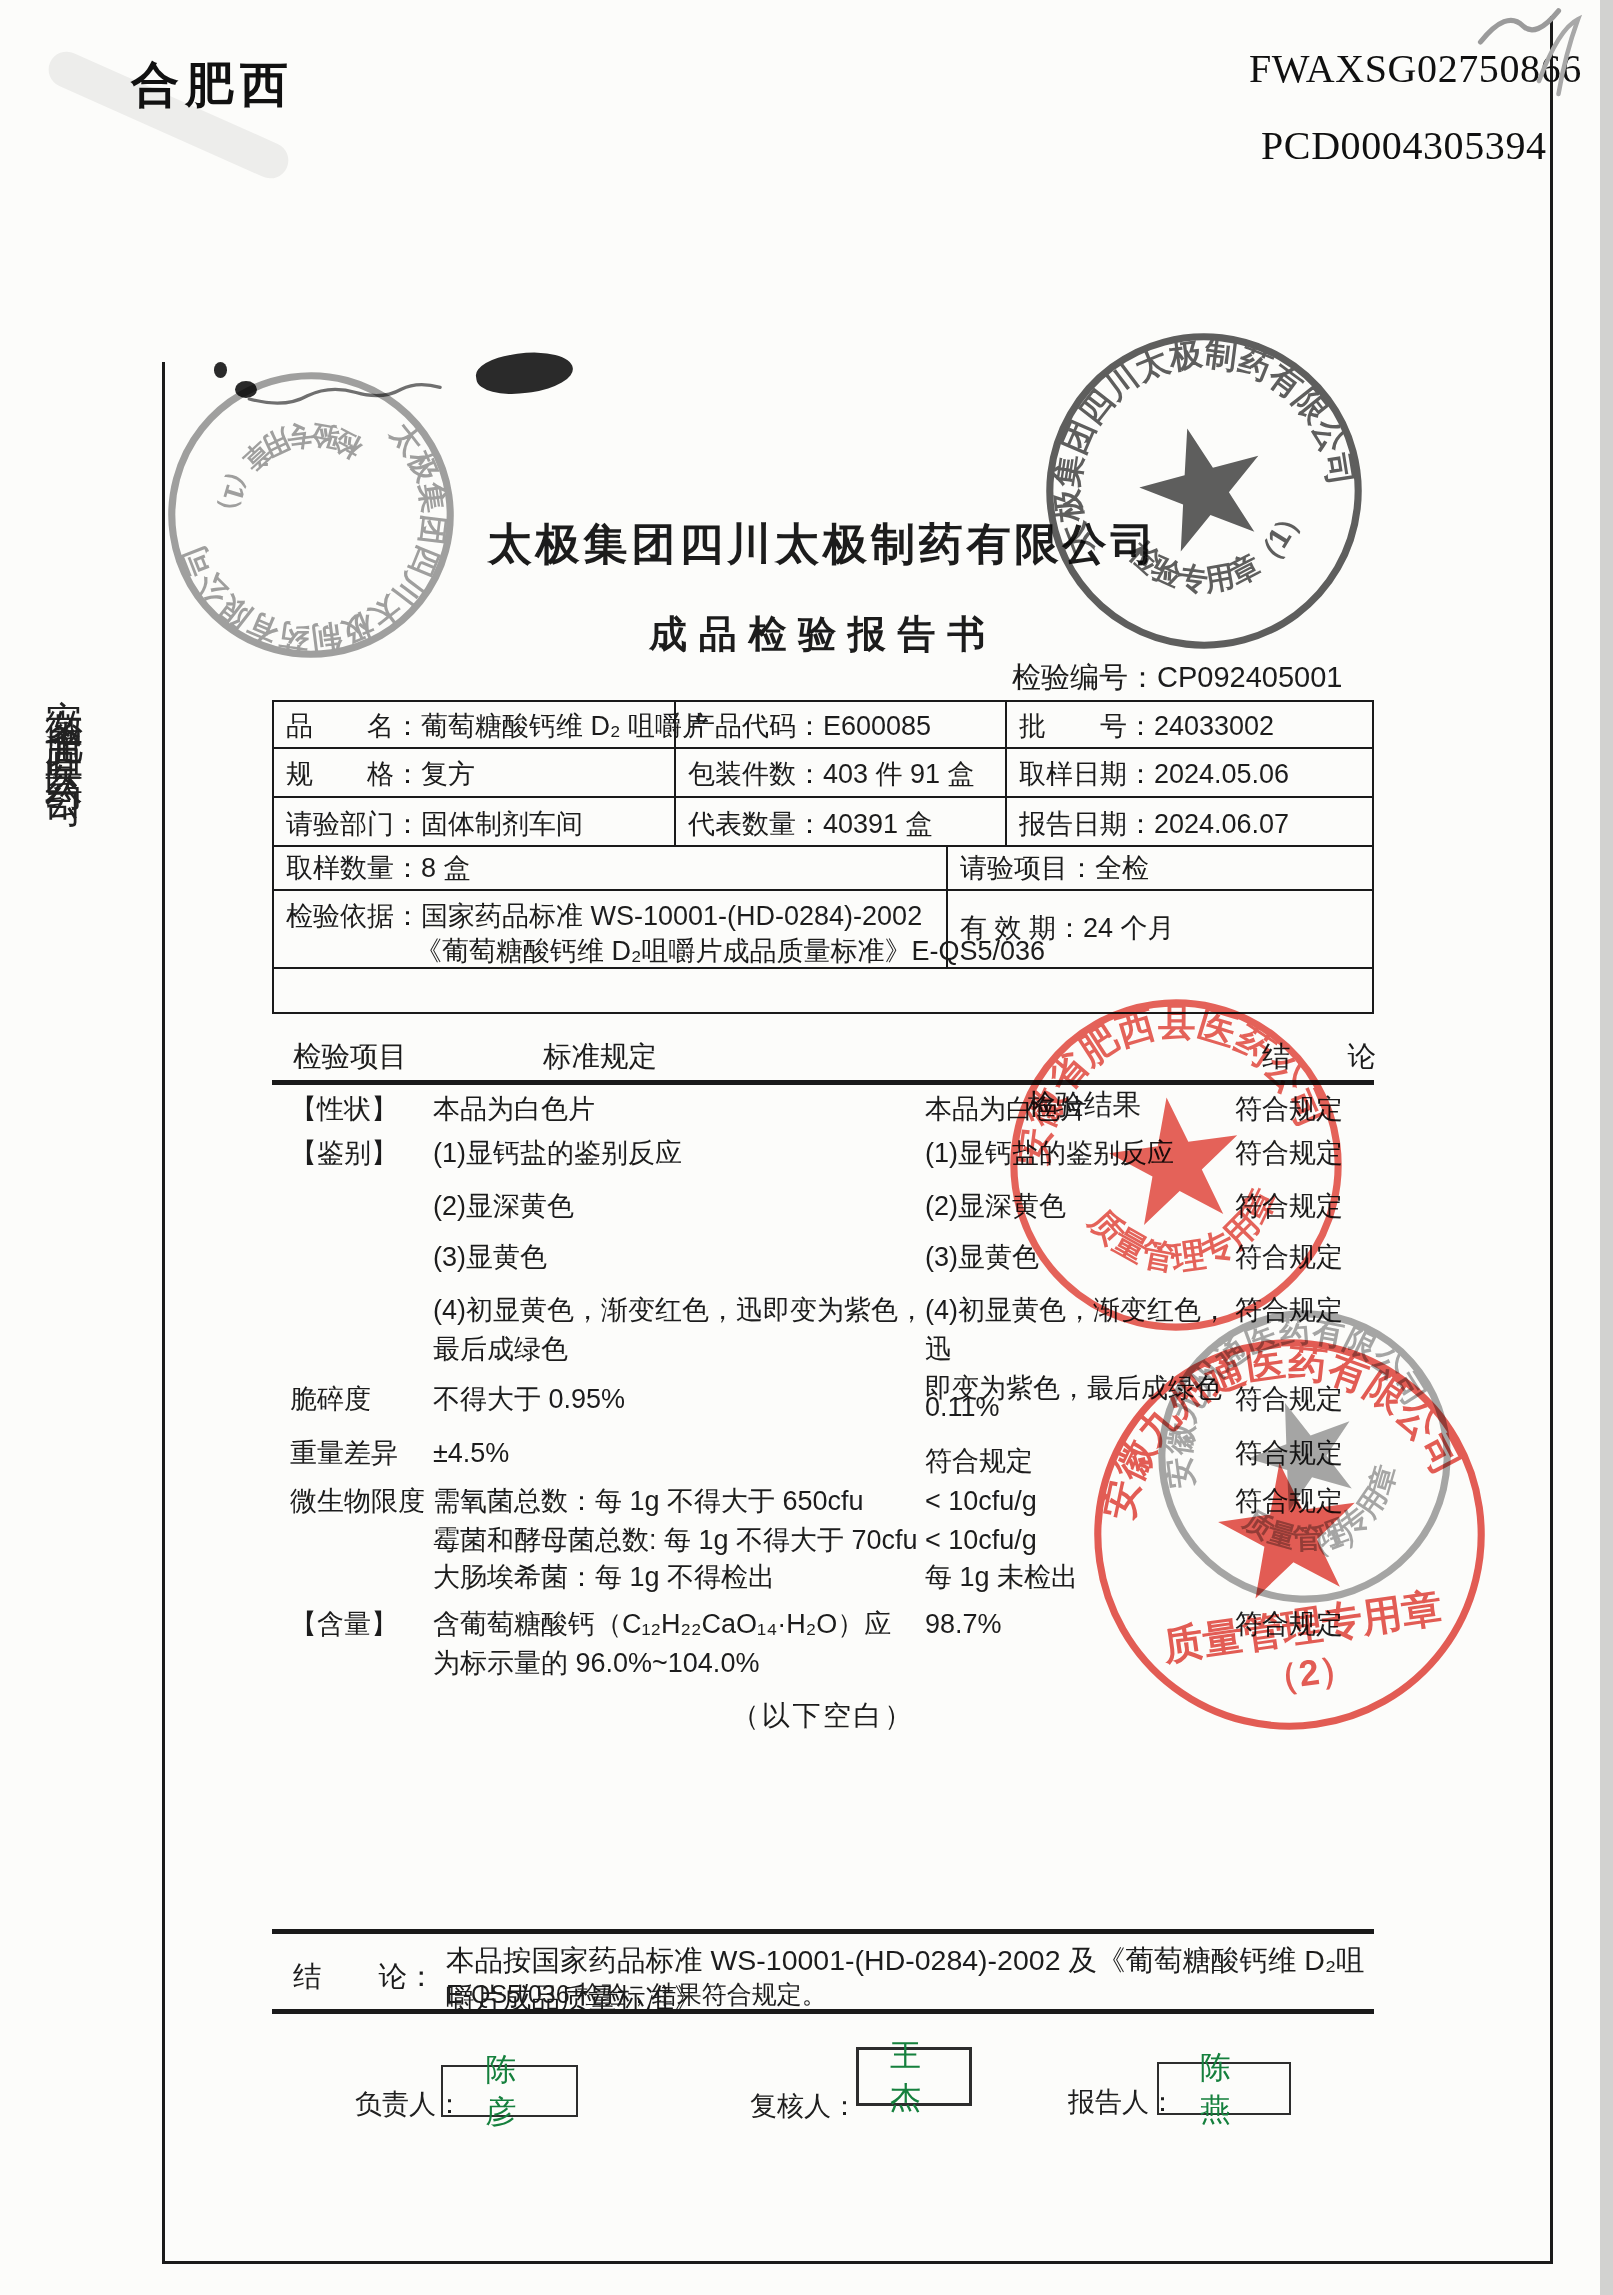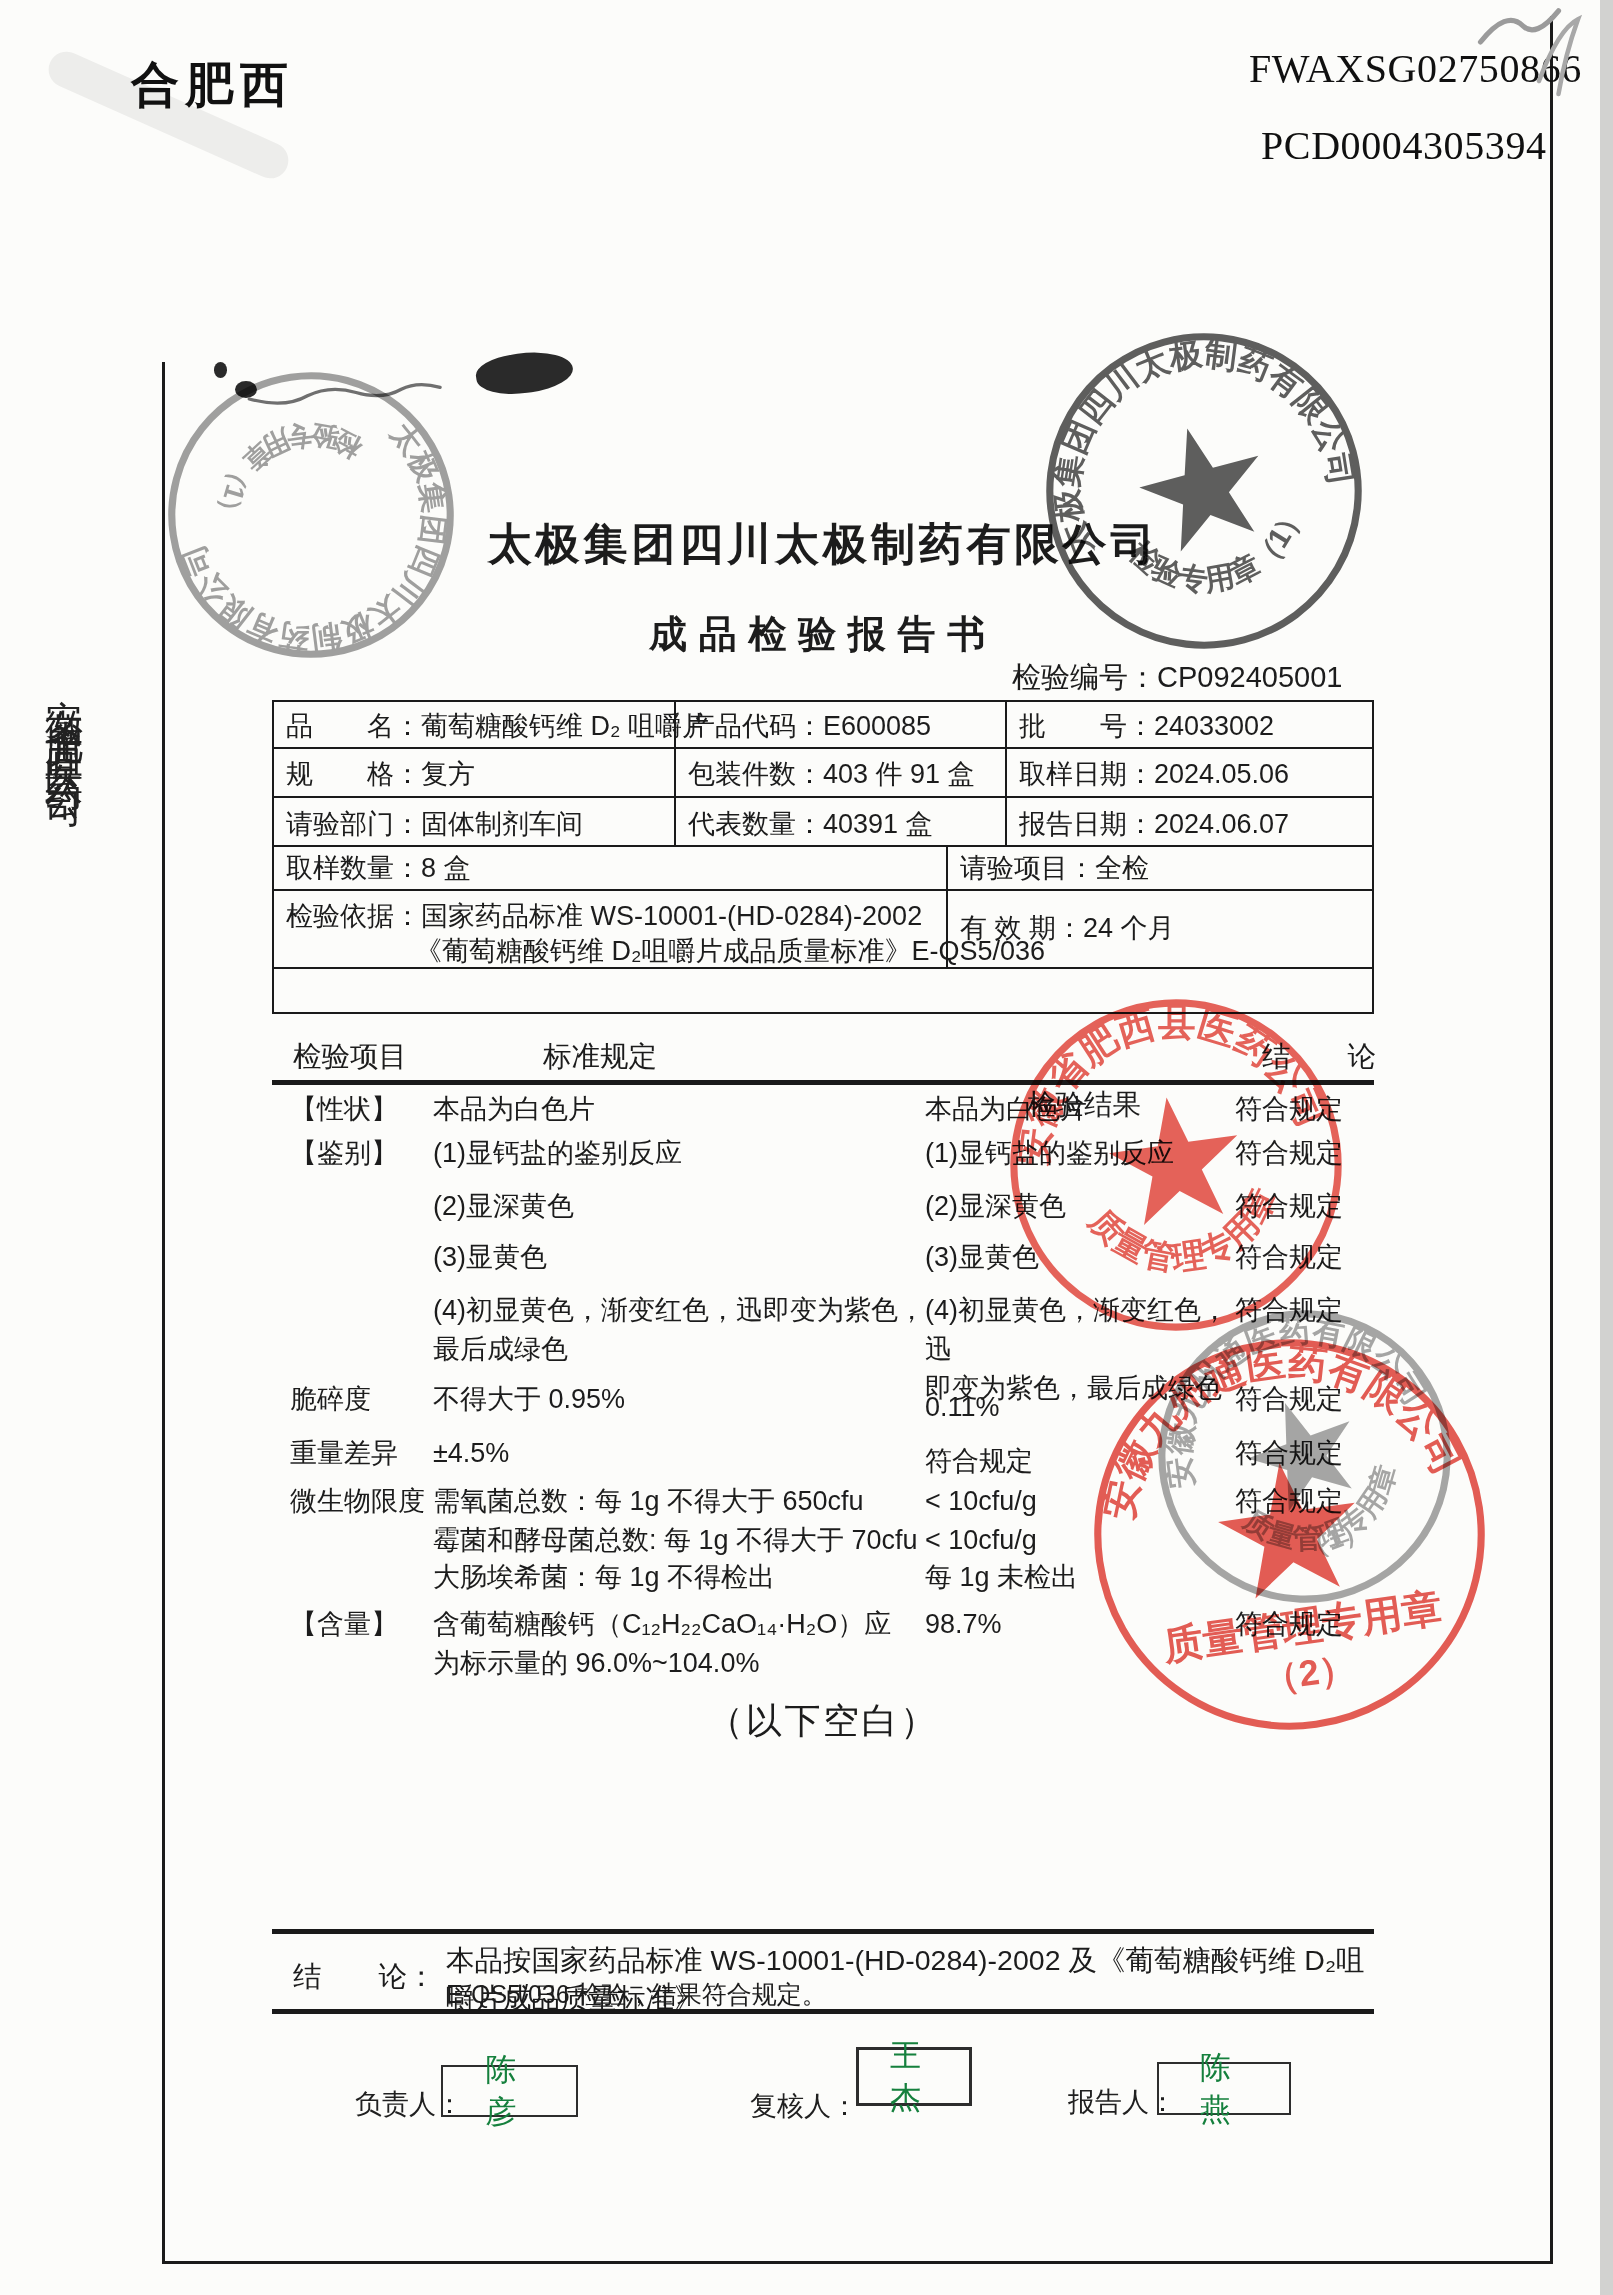--- a/index.html
+++ b/index.html
@@ -189,21 +189,21 @@
     <span class="c-con"></span>
   </div>
   <div class="rrow abs" style="top:1605px;left:0;width:1614px;">
     <span class="c-item">【含量】</span>
     <span class="c-std">含葡萄糖酸钙（C₁₂H₂₂CaO₁₄·H₂O）应
 为标示量的 96.0%~104.0%</span>
     <span class="c-res">98.7%</span>
     <span class="c-con">符合规定</span>
   </div>
 
-  <div class="abs" style="left:272px;top:1697px;width:1102px;text-align:center;font-size:36px;letter-spacing:2.6px;">（以下空白）</div>
+  <div class="abs" style="left:272px;top:1697px;width:1102px;text-align:center;font-size:28px;letter-spacing:2.6px;">（以下空白）</div>
 
   <div class="hline" style="left:272px;top:1929px;width:1102px;height:4.5px;"></div>
   <div class="abs" style="left:293px;top:1958px;font-size:28.5px;">结　　论：</div>
   <div class="abs" style="left:446px;top:1942px;font-size:28.5px;width:920px;">本品按国家药品标准 WS-10001-(HD-0284)-2002 及《葡萄糖酸钙维 D₂咀嚼片成品质量标准》</div>
   <div class="abs" style="left:446px;top:1978px;font-size:25px;">E-QS5/036 检验，结果符合规定。</div>
   <div class="hline" style="left:272px;top:2009px;width:1102px;height:4.5px;"></div>
 
   <div class="sig-label" style="left:355px;top:2086px;">负责人：</div>
   <div class="namebox" style="left:441px;top:2065px;width:133px;height:48px;">陈　彦</div>
 

